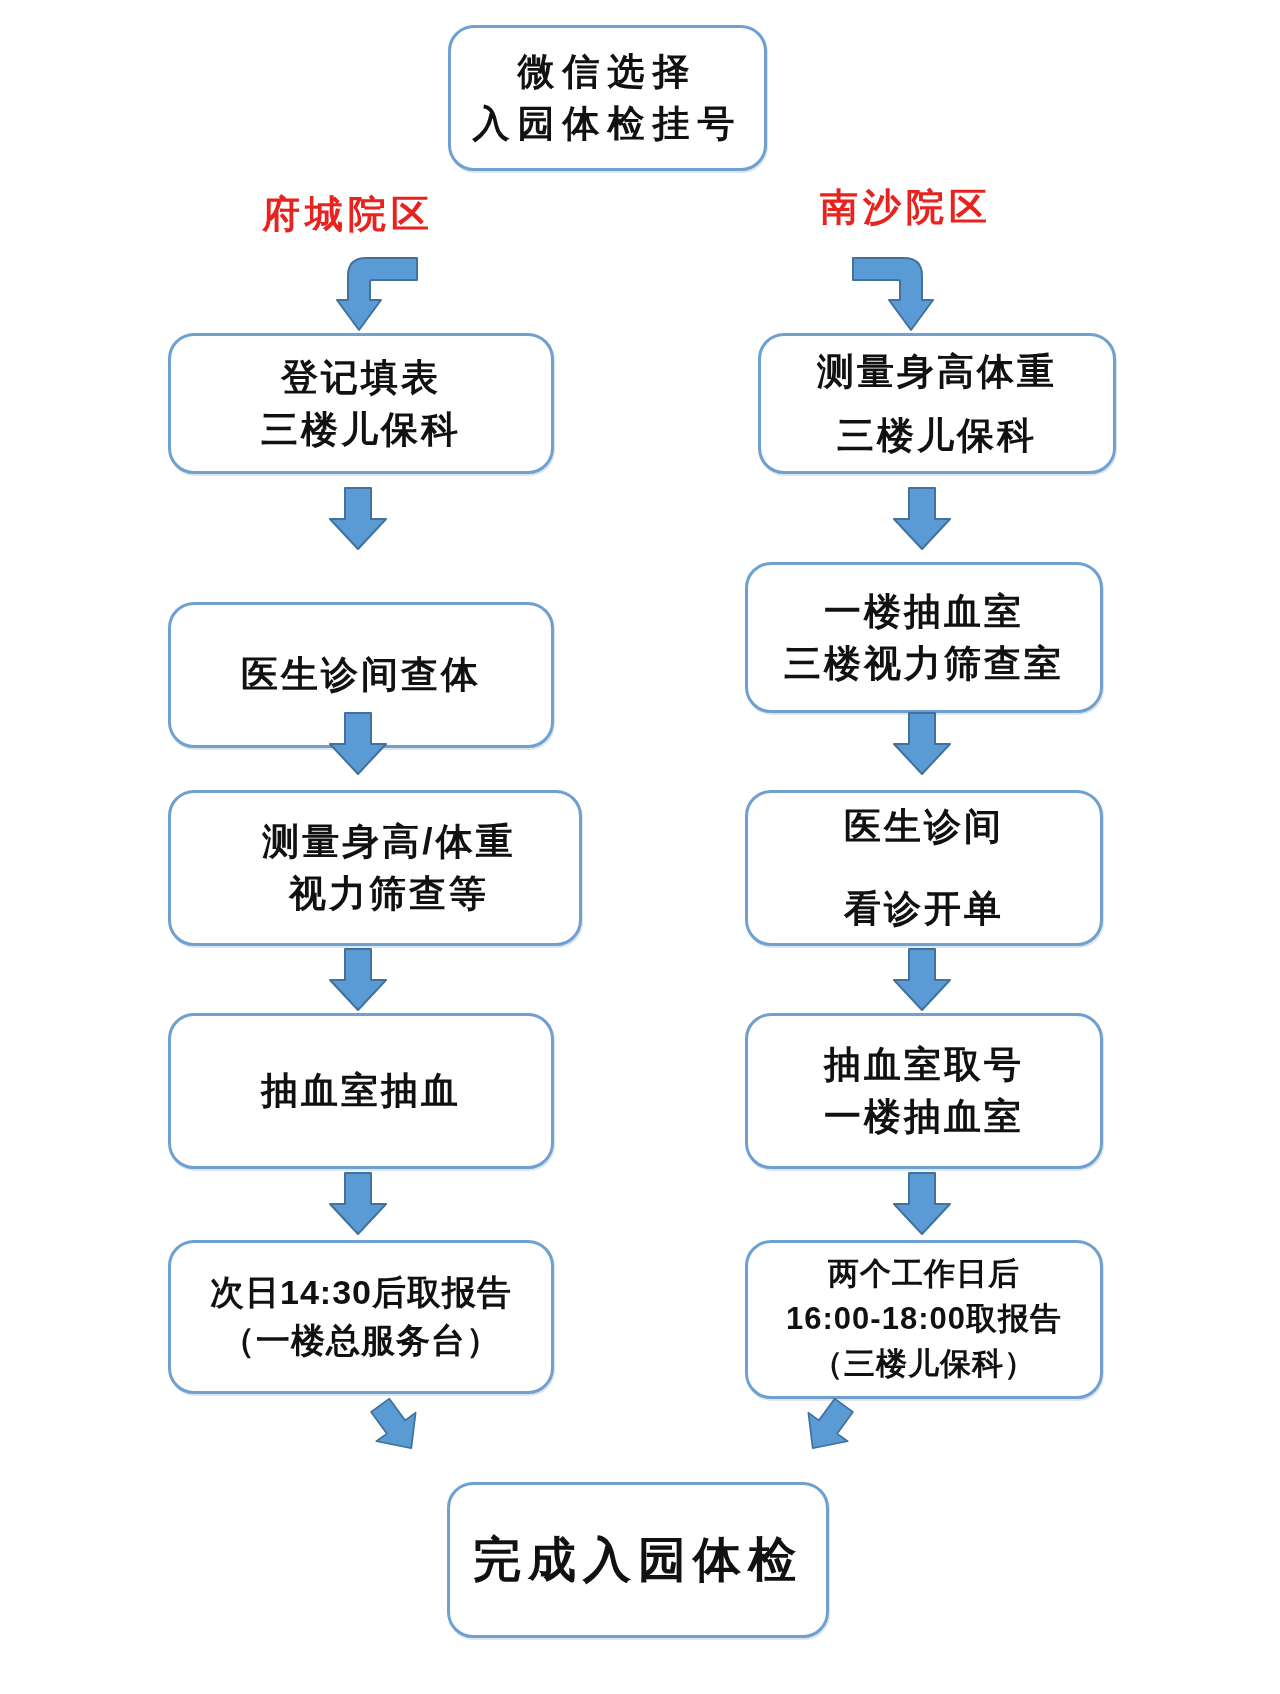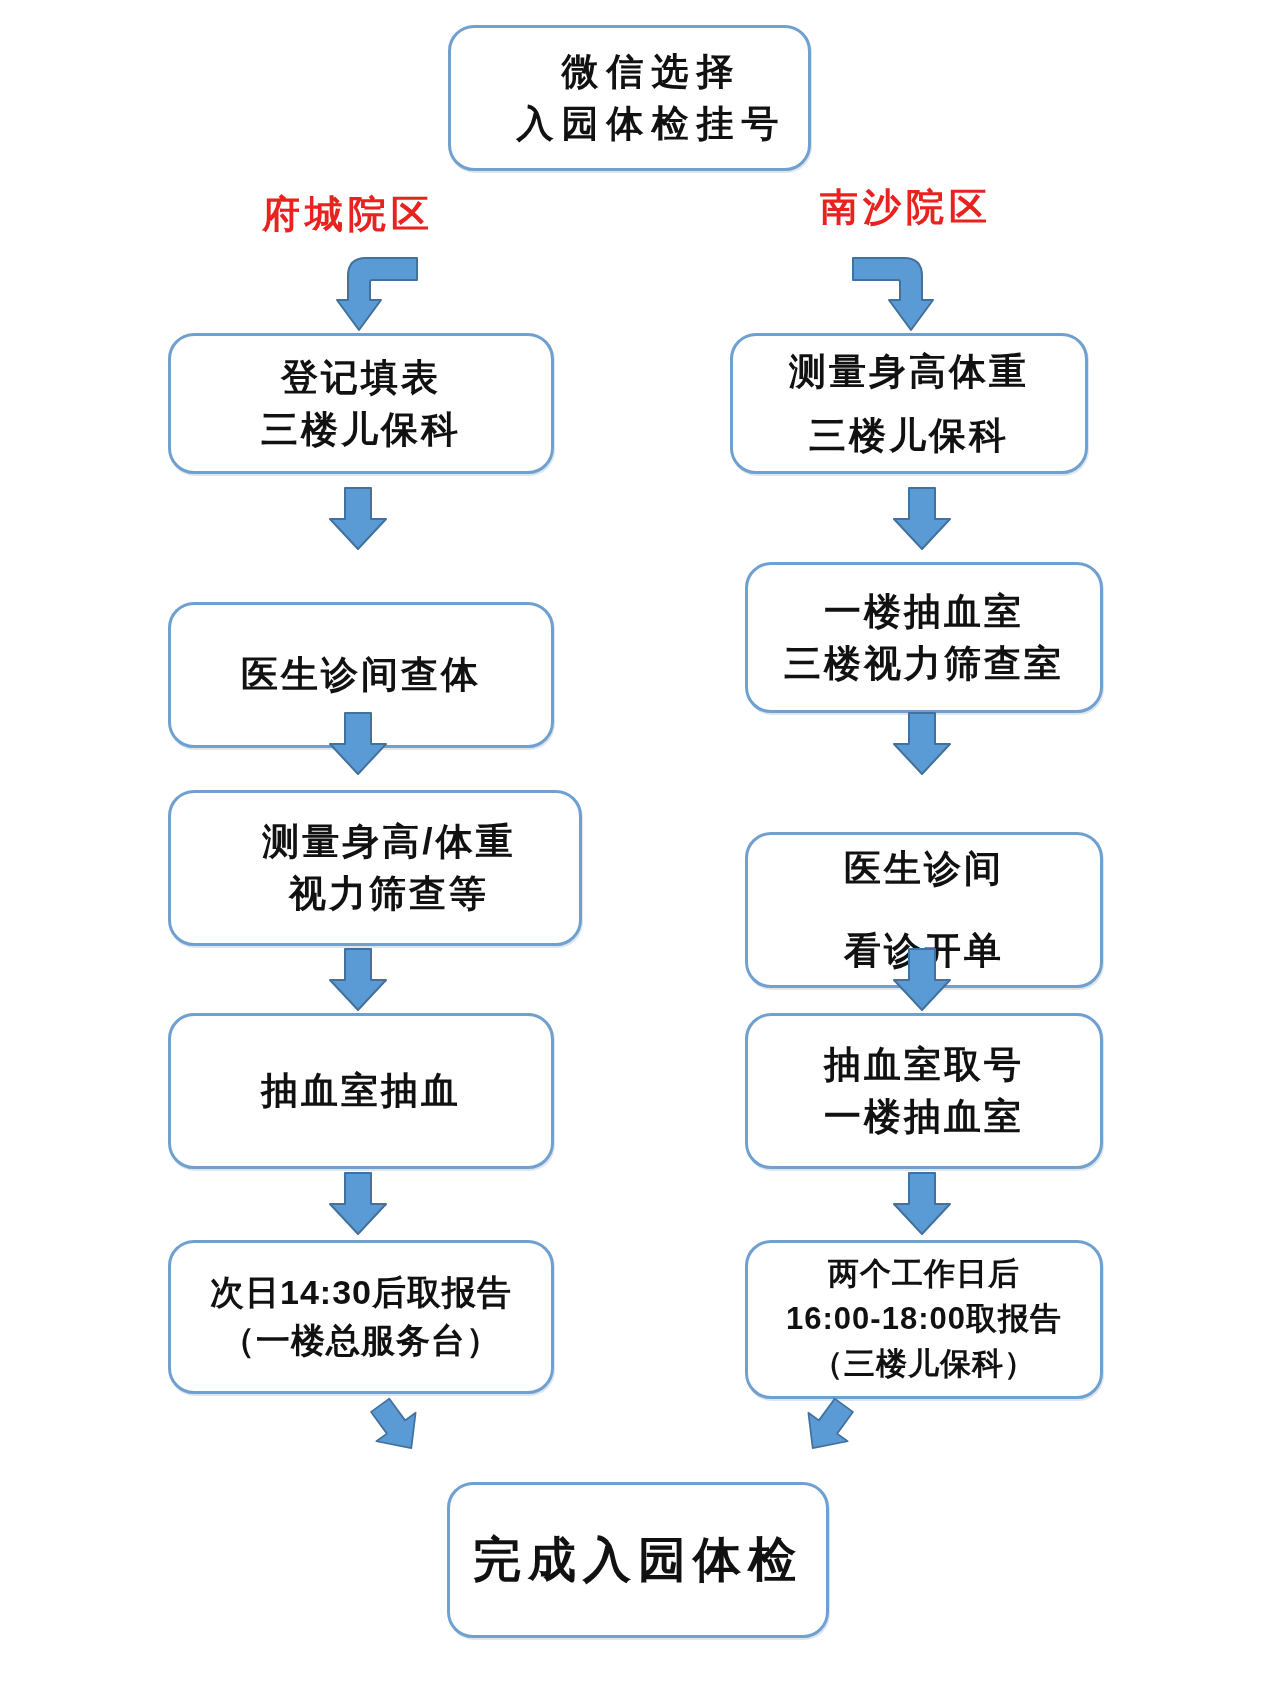--- a/index.html
+++ b/index.html
@@ -31,21 +31,21 @@
     fill:var(--arrow-fill,#5b9bd5);
     stroke:var(--arrow-stroke,#41719c);
     stroke-width:2;stroke-linejoin:round;
   }
 </style>
 </head>
 <body>
 
 <div class="canvas">
 
-  <div class="node start-node" style="left:448px;top:25px;width:313px;height:140px;padding-left:44px;">
+  <div class="node start-node" style="left:448px;top:25px;width:313px;height:140px;">
     <div class="node-line">微信选择</div>
     <div class="node-line">入园体检挂号</div>
   </div>
 
   <div class="branch-label" style="left:198px;top:189px;width:300px;">府城院区</div>
   <div class="branch-label" style="left:756px;top:182px;width:300px;">南沙院区</div>
 
   <svg class="arrow" style="left:336px;top:250px;" width="82" height="82" viewBox="0 0 82 82">
     <path d="M81,8 L30,8 Q12,8 12,26 L12,50 L1,50 L23,80 L45,50 L34,50 L34,32 Q34,30 36,30 L81,30 Z"></path>
   </svg>
@@ -78,29 +78,29 @@
   <svg class="arrow" style="left:328px;top:712px;" width="60" height="64" viewBox="0 0 60 64">
       <path d="M17,1 L43,1 L43,32 L58,32 L30,62 L2,32 L17,32 Z"></path>
     </svg>
   <svg class="arrow" style="left:328px;top:948px;" width="60" height="64" viewBox="0 0 60 64">
       <path d="M17,1 L43,1 L43,32 L58,32 L30,62 L2,32 L17,32 Z"></path>
     </svg>
   <svg class="arrow" style="left:328px;top:1172px;" width="60" height="64" viewBox="0 0 60 64">
       <path d="M17,1 L43,1 L43,32 L58,32 L30,62 L2,32 L17,32 Z"></path>
     </svg>
 
-  <div class="node" style="left:730px;top:333px;width:352px;height:135px;gap:12px;">
+  <div class="node" style="left:758px;top:333px;width:352px;height:135px;gap:12px;">
     <div class="node-line">测量身高体重</div>
     <div class="node-line">三楼儿保科</div>
   </div>
   <div class="node" style="left:745px;top:562px;width:352px;height:145px;">
     <div class="node-line">一楼抽血室</div>
     <div class="node-line">三楼视力筛查室</div>
   </div>
-  <div class="node" style="left:745px;top:832px;width:352px;height:150px;gap:30px;">
+  <div class="node" style="left:745px;top:790px;width:352px;height:150px;gap:30px;">
     <div class="node-line">医生诊间</div>
     <div class="node-line">看诊开单</div>
   </div>
   <div class="node" style="left:745px;top:1013px;width:352px;height:150px;">
     <div class="node-line">抽血室取号</div>
     <div class="node-line">一楼抽血室</div>
   </div>
   <div class="node fs-31" style="left:745px;top:1240px;width:352px;height:153px;">
     <div class="node-line">两个工作日后</div>
     <div class="node-line">16:00-18:00取报告</div>

